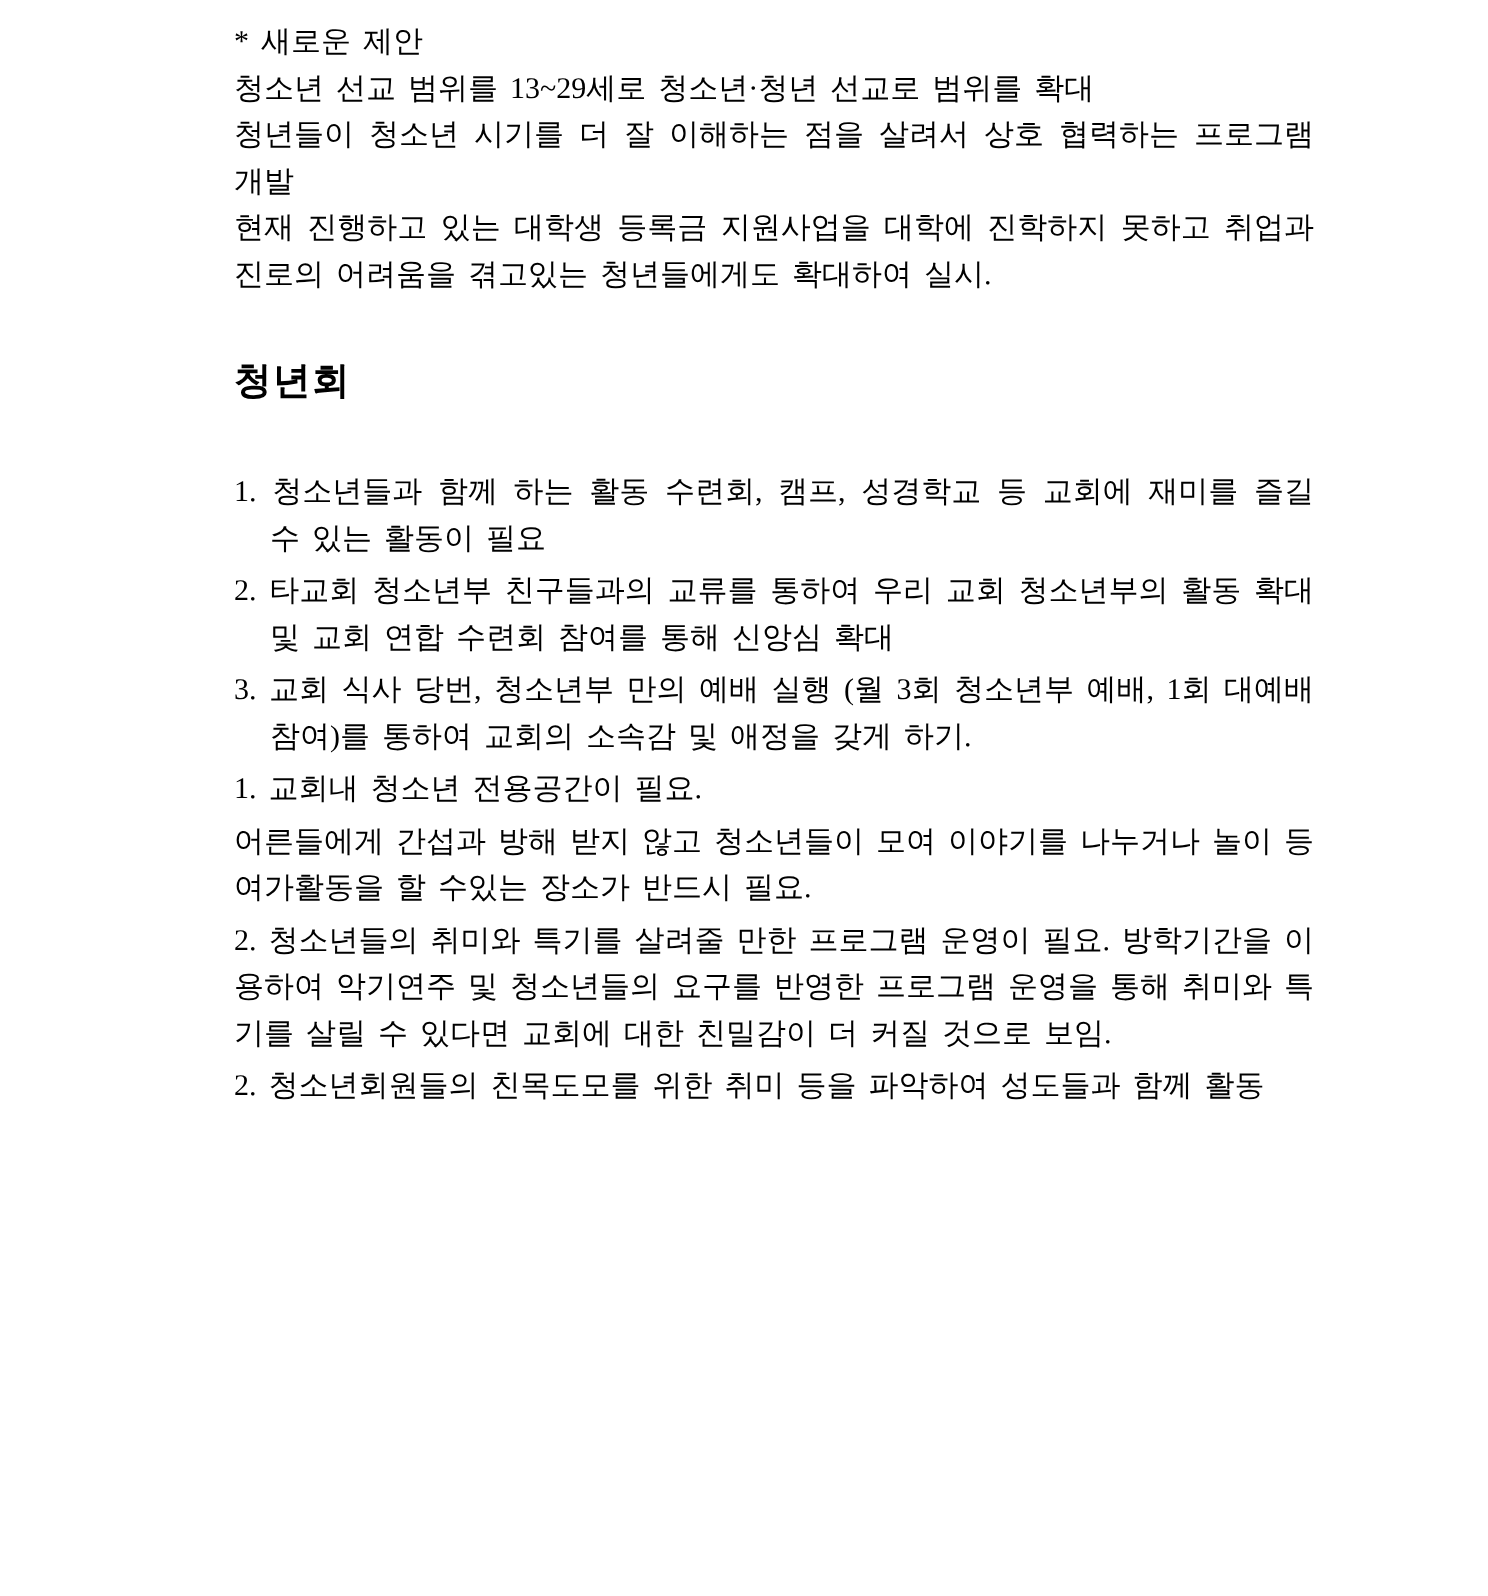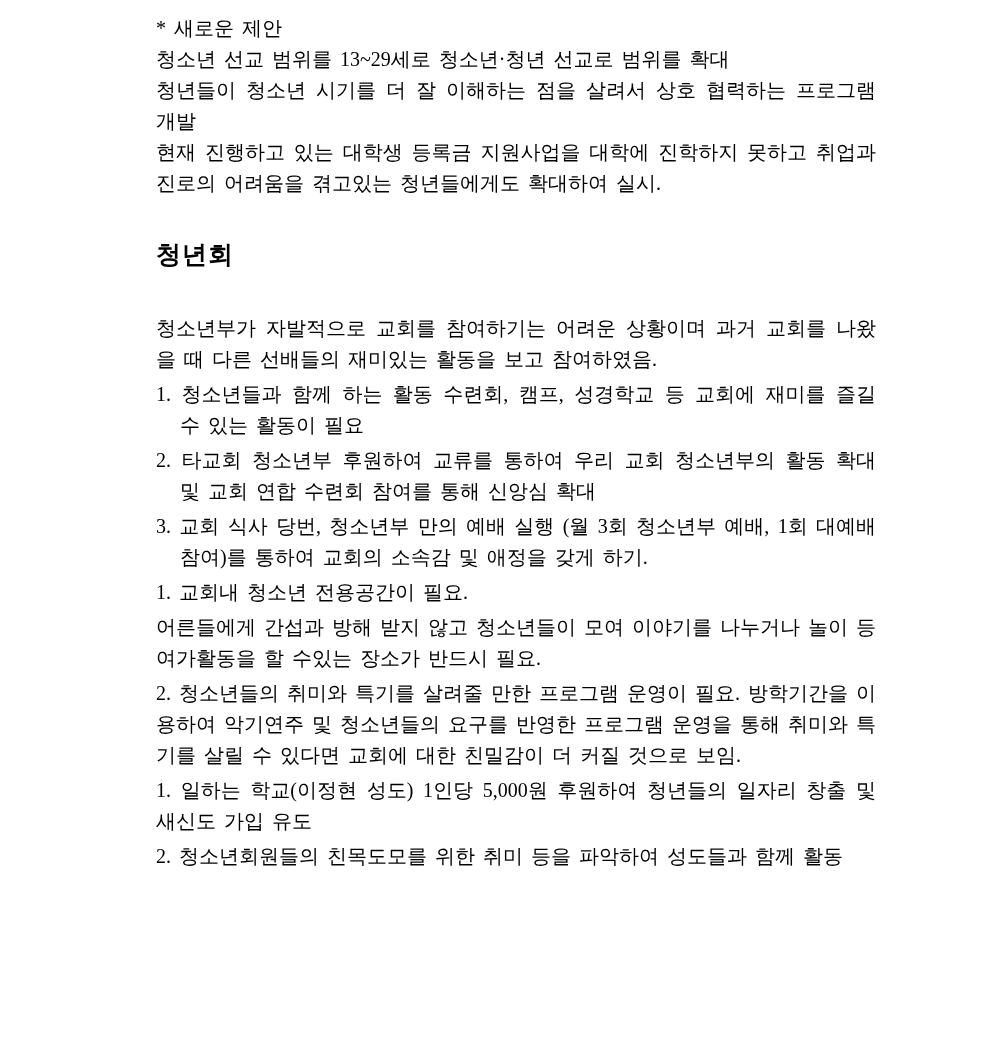--- a/index.html
+++ b/index.html
@@ -57,27 +57,25 @@
 <body>
 
 <div class="page">
 
   <p class="line">* 새로운 제안</p>
   <p class="line">청소년 선교 범위를 13~29세로 청소년·청년 선교로 범위를 확대</p>
   <p class="line">청년들이 청소년 시기를 더 잘 이해하는 점을 살려서 상호 협력하는 프로그램 개발</p>
   <p class="line">현재 진행하고 있는 대학생 등록금 지원사업을 대학에 진학하지 못하고 취업과 진로의 어려움을 겪고있는 청년들에게도 확대하여 실시.</p>
 
   <h2 class="heading">청년회</h2>
-  <p class="para">청소년부가 자발적으로 교회를 참여하기는 어려운 상황이며 과거 교회를 나왔을 때 다른 선배들의 재미있는 활동을 보고 참여하였음.</p>
   <div class="olist">
     <p class="li"><span class="num">1.</span> <span>청소년들과 함께 하는 활동 수련회, 캠프, 성경학교 등 교회에 재미를 즐길 수 있는 활동이 필요</span></p>
-    <p class="li"><span class="num">2.</span> <span>타교회 청소년부 후원하여 교류를 통하여 우리 교회 청소년부의 활동 확대 및 교회 연합 수련회 참여를 통해 신앙심 확대</span></p>
+    <p class="li"><span class="num">2.</span> <span>타교회 청소년부 친구들과의 교류를 통하여 우리 교회 청소년부의 활동 확대 및 교회 연합 수련회 참여를 통해 신앙심 확대</span></p>
     <p class="li"><span class="num">3.</span> <span>교회 식사 당번, 청소년부 만의 예배 실행 (월 3회 청소년부 예배, 1회 대예배 참여)를 통하여 교회의 소속감 및 애정을 갖게 하기.</span></p>
   </div>
 
   <p class="para">1. 교회내 청소년 전용공간이 필요.</p>
   <p class="para">어른들에게 간섭과 방해 받지 않고 청소년들이 모여 이야기를 나누거나 놀이 등 여가활동을 할 수있는 장소가 반드시 필요.</p>
   <p class="para">2. 청소년들의 취미와 특기를 살려줄 만한 프로그램 운영이 필요. 방학기간을 이용하여 악기연주 및 청소년들의 요구를 반영한 프로그램 운영을 통해 취미와 특기를 살릴 수 있다면 교회에 대한 친밀감이 더 커질 것으로 보임.</p>
 
-  <p class="para">1. 일하는 학교(이정현 성도) 1인당 5,000원 후원하여 청년들의 일자리 창출 및 새신도 가입 유도</p>
   <p class="para">2. 청소년회원들의 친목도모를 위한 취미 등을 파악하여 성도들과 함께 활동</p>
 
 </div>
 
 </body></html>

